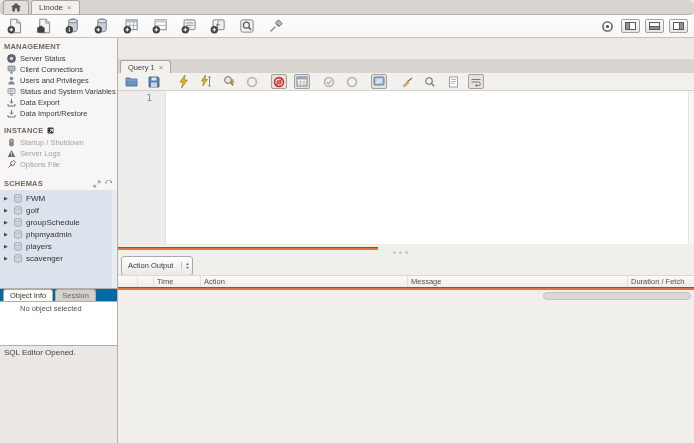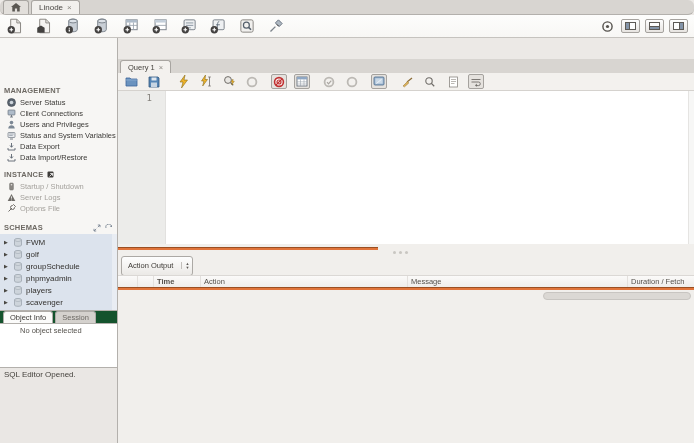--- a/index.html
+++ b/index.html
@@ -20,35 +20,35 @@
   .mt-icon { width:18px; height:18px; display:inline-flex; align-items:center; justify-content:center; }
   .mt-right { margin-left:auto; display:flex; align-items:center; gap:5px; }
   .ptoggle { width:19px; height:14px; border:1px solid #a5a29e; border-radius:2px; background:linear-gradient(#fefefe,#e7e4e1);
              display:inline-flex; align-items:center; justify-content:center; }
 
   
   .content { flex:1; display:flex; min-height:0; }
 
   
   .sidebar { width:118px; flex:0 0 auto; background:#f7f6f4; border-right:1px solid #b3b0ac; display:flex; flex-direction:column; min-height:0; }
-  .sec-title { font-size:7.5px; font-weight:bold; color:#6d6963; padding:4px 4px 2px 4px; letter-spacing:.2px; display:flex; align-items:center;margin-top:44px; }
+  .sec-title { font-size:7.5px; font-weight:bold; color:#6d6963; padding:4px 4px 2px 4px; letter-spacing:.2px; display:flex; align-items:center; }
   .nav-item { height:11px; display:flex; align-items:center; gap:4px; padding-left:7px; font-size:7.5px; color:#3c3a37; white-space:nowrap; overflow:hidden; }
   .nav-item .nicon { width:9px; height:9px; flex:0 0 auto; display:inline-flex; }
   .nav-item.disabled { color:#a5a29d; }
   .schemas-head { display:flex; align-items:center; padding-right:4px; }
   .schemas-head .spacer { flex:1; }
   .filter-wrap { margin:2px 4px 3px 4px; height:14px; border:1px solid #b7b4b0; border-radius:7px; background:#fff; display:flex; align-items:center; padding:0 4px; gap:3px; }
   .filter-wrap input { border:none; outline:none; width:100%; font-size:7.5px; font-family:"Liberation Sans",sans-serif; color:#555; background:transparent; }
   .filter-wrap input::placeholder { color:#9a978f; }
   .tree { flex:1; background:#dce3ed; overflow:hidden; padding-top:2px; position:relative; }
   .tree-row { height:12px; display:flex; align-items:center; gap:3px; padding-left:4px; font-size:8px; color:#33312e; }
   .tree-row .tri { font-size:5px; color:#4a4843; width:6px; }
   .tree-scroll { position:absolute; right:0; top:0; bottom:0; width:5px; background:#e9edf3; }
 
-  .side-tabs { height:13px; background:#14532d; border-top:1px solid #b3b0ac; display:flex; align-items:flex-end; gap:2px; padding-left:3px; flex:0 0 auto; }
+  .side-tabs { height:13px; background:#0369a1; border-top:1px solid #b3b0ac; display:flex; align-items:flex-end; gap:2px; padding-left:3px; flex:0 0 auto; }
   .stab { font-size:7.5px; padding:1px 6px 1px 6px; border:1px solid #aeaba7; border-bottom:none; border-radius:3px 3px 0 0; background:#d4d1cd; color:#6d6a65; }
   .stab.active { background:#fbfbfa; color:#3c3a37; }
   .obj-info { height:45px; background:#fff; border:1px solid #b3b0ac; border-left:none; border-right:none; font-size:7.5px; color:#55524d; padding:2px 20px; flex:0 0 auto; }
   .statusbar { flex:1; background:#eae7e4; font-size:8px; color:#45423d; padding:2px 0 0 4px; }
 
   
   .main { flex:1; display:flex; flex-direction:column; min-width:0; min-height:0; background:#fff;margin-top:21px; }
   .qtabstrip { height:14px; background:#d8d5d1; display:flex; align-items:flex-end; padding-left:2px; flex:0 0 auto; }
   .qtab { height:13px; display:flex; align-items:center; gap:4px; padding:0 7px; font-size:7.5px; color:#45423d;
           border:1px solid #a8a5a1; border-bottom:none; border-radius:3px 3px 0 0; background:#f3f1ee; }
@@ -65,21 +65,21 @@
   .split-orange { position:absolute; left:0; top:3px; width:260px; height:3px; background:#e0743b; border-top:1px solid #9a4f22; }
   .grip { position:absolute; left:275px; top:7px; width:3px; height:3px; border-radius:50%; background:#c9c6c2; box-shadow:6px 0 0 #c9c6c2, 12px 0 0 #c9c6c2; }
 
   .output-sel-row { height:19px; background:#f1efec; display:flex; align-items:center; padding-left:3px; flex:0 0 auto; }
   .combo { display:inline-flex; align-items:center; height:20px; border:1px solid #aca9a5; border-radius:3px; background:linear-gradient(#fefefe,#ebe9e6); font-size:7.5px; color:#3f3c38; }
   .combo .lbl { padding:0 8px 0 6px; }
   .combo .steppers { border-left:1px solid #c2bfbb; padding:0 3px; display:flex; flex-direction:column; line-height:3.2px; font-size:4px; color:#5c5955; }
 
   .out-header { height:12px; display:flex; background:linear-gradient(#fbfaf9,#efedeb); border-top:1px solid #dbd8d5; font-size:7.5px; color:#55514c; flex:0 0 auto; }
   .oh-cell { border-right:1px solid #e3e0dd; padding:1px 0 0 3px; white-space:nowrap; overflow:hidden; }
-  .oh-c0 { width:20px; } .oh-c1 { width:16px; } .oh-time { width:47px;font-weight:bold; } .oh-action { width:207px; } .oh-msg { width:220px; } .oh-dur { flex:1; border-right:none; }
+  .oh-c0 { width:20px; } .oh-c1 { width:16px; } .oh-time { width:47px; } .oh-action { width:207px; } .oh-msg { width:220px; } .oh-dur { flex:1; border-right:none; }
   .orange-rule { height:3px; background:#e0743b; border-top:1px solid #9a4f22; flex:0 0 auto; }
   .out-bottom { flex:1; background:#f1efec; position:relative; }
   .hthumb { position:absolute; right:3px; top:2px; width:148px; height:8px; border-radius:4px; background:#dbd8d4; border:1px solid #c8c5c1; }
 
   svg { display:block; }
 </style>
 </head>
 <body>
 
 <div class="app">

